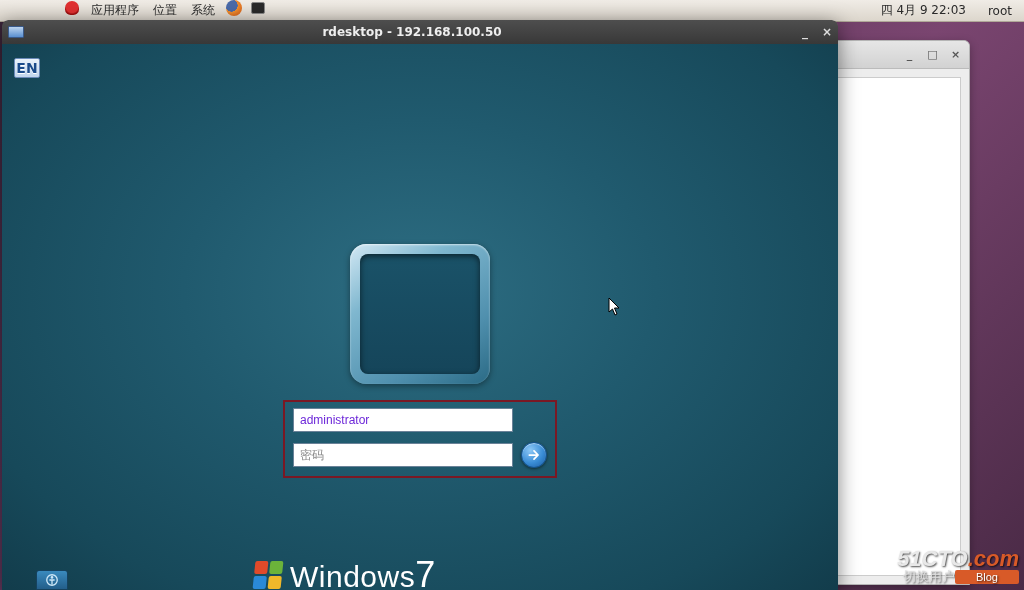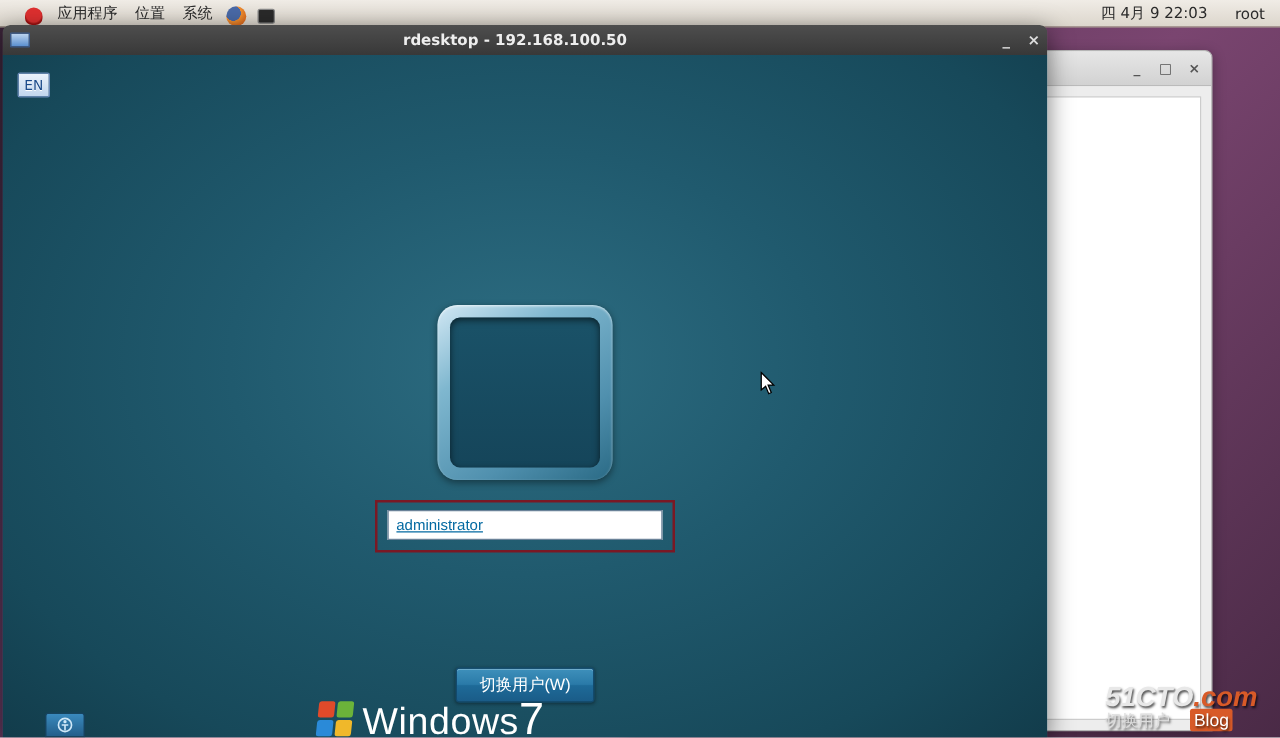--- a/index.html
+++ b/index.html
@@ -17,21 +17,21 @@
       top: 0; left: 0; right: 0;
       height: 22px;
       background: linear-gradient(#f0ece6, #dcd6cc);
       border-bottom: 1px solid #b0a898;
       display: flex;
       align-items: center;
       font-size: 12px;
       color: #2a2a2a;
       z-index: 5;
     }
-    .panel-left { display: flex; align-items: flex-end; gap: 2px; padding-left: 16px; }
+    .panel-left { display: flex; align-items: flex-start; gap: 2px; padding-left: 16px; margin-left: 45px; }
     .panel-item { padding: 2px 6px; cursor: default; }
     .panel-icon-box { width: 16px; height: 16px; display: flex; align-items: center; justify-content: center; margin: 0 3px; }
     .redhat-icon { width: 14px; height: 14px; background: radial-gradient(circle at 50% 40%, #e03030 55%, #a01010 70%); border-radius: 50% 50% 40% 40%; }
     .firefox-icon { width: 16px; height: 16px; background: radial-gradient(circle at 35% 35%, #4a6aa8 40%, #f09030 42%, #d05010 100%); border-radius: 50%; }
     .terminal-icon { width: 14px; height: 12px; background: #2a2a2a; border: 1px solid #888; border-radius: 2px; }
     .panel-right { margin-left: auto; display: flex; align-items: center; padding-right: 6px; gap: 10px; }
 
     
     .bg-window {
       position: absolute;
@@ -100,22 +100,22 @@
 
     
     .lang-ind {
       position: absolute;
       top: 14px; left: 12px;
       width: 26px; height: 20px;
       background: linear-gradient(#eaf2fb, #c2d6ed);
       border: 1px solid #6a8ab8;
       border-radius: 2px;
       color: #1a4a8a;
-      font-size: 11px;
-      font-weight: normal;
+      font-size: 14px;
+      font-weight: bold;
       display: flex; align-items: center; justify-content: center;
       text-shadow: 0 1px 0 #fff;
     }
 
     
     .login-center {
       position: absolute;
       top: 200px; left: 50%;
       transform: translateX(-50%);
       display: flex;
@@ -143,22 +143,21 @@
       display: flex; flex-direction: column; gap: 10px;
       align-items: flex-start;
     }
     .cred-row { display: flex; align-items: center; gap: 8px; }
     .cred-input {
       width: 220px; height: 24px;
       background: #fff;
       border: 1px solid #6a8298;
       font-size: 12px;
       padding: 2px 6px;
-      color: #0369a1;
-      text-decoration: underline;
+      color: #6d28d9;
     }
     .cred-input::placeholder { color: #888; }
     .submit-arrow {
       width: 26px; height: 26px;
       border-radius: 50%;
       background: radial-gradient(circle at 35% 30%, #8dc8f5, #3a8dd6 55%, #1a5aa0);
       border: 1px solid #14528e;
       display: flex; align-items: center; justify-content: center;
       box-shadow: 0 1px 3px rgba(0,0,0,.5), inset 0 1px 1px rgba(255,255,255,.5);
       cursor: pointer;
@@ -208,30 +207,31 @@
     .cursor {
       position: absolute;
       top: 253px; left: 606px;
       width: 14px; height: 20px;
       pointer-events: none;
     }
 
     
     .watermark {
       position: absolute;
-      right: 18px; bottom: 6px;
+      right: 5px; bottom: 6px;
+      text-align: right;
       z-index: 20;
       color: rgba(255,255,255,.85);
       font-family: Arial, sans-serif;
       line-height: 1.05;
     }
     .wm-main { font-size: 22px; font-weight: bold; font-style: italic; text-shadow: 1px 1px 2px rgba(0,0,0,.7); }
     .wm-main .c{color:#e8e8e8} .wm-main .o{color:#d85a28}
     .wm-sub { font-size: 13px; color: #ddd; text-shadow: 1px 1px 2px rgba(0,0,0,.7); }
-    .wm-sub .blog { font-size: 14px; background: #d85a28; color:#fff; padding: 1px 3px; margin-left: 16px; border-radius: 2px; }
+    .wm-sub .blog { font-size: 11px; background: #d85a28; color:#fff; padding: 1px 21px; margin-left: 0; border-radius: 2px; }
   </style>
 </head>
 <body>
 
 <div class="gnome-panel">
   <div class="panel-left">
     <div class="panel-icon-box">
         <div class="redhat-icon"></div>
       </div>
     <div class="panel-item">应用程序</div>
@@ -276,24 +276,31 @@
     <div class="lang-ind">EN</div>
 
     <div class="login-center">
       <div class="avatar-frame">
         <div class="avatar-inner"></div>
       </div>
       <div class="cred-box">
         <div class="cred-row">
           <input class="cred-input" type="text" value="administrator" style="">
         </div>
+        <div class="cred-row">
+          <input class="cred-input" type="password" placeholder="密码" style="">
+          <div class="submit-arrow">
+            <svg viewBox="0 0 24 24">
+                <path d="M4 12h13M12 5l7 7-7 7" fill="none" stroke="#fff" stroke-width="3" stroke-linecap="round" stroke-linejoin="round"></path>
+              </svg>
+          </div>
+        </div>
       </div>
     </div>
 
-    <button class="switch-user">切换用户(W)</button>
 
     <div class="ease-access">
       <svg width="16" height="14" viewBox="0 0 16 16">
           <circle cx="8" cy="8" r="6" fill="none" stroke="#cfe8f8" stroke-width="1.5"></circle>
           <circle cx="8" cy="5" r="1.5" fill="#cfe8f8"></circle>
           <path d="M5 8h6M8 8v5" stroke="#cfe8f8" stroke-width="1.5"></path>
         </svg>
     </div>
 
     <div class="win-brand">

